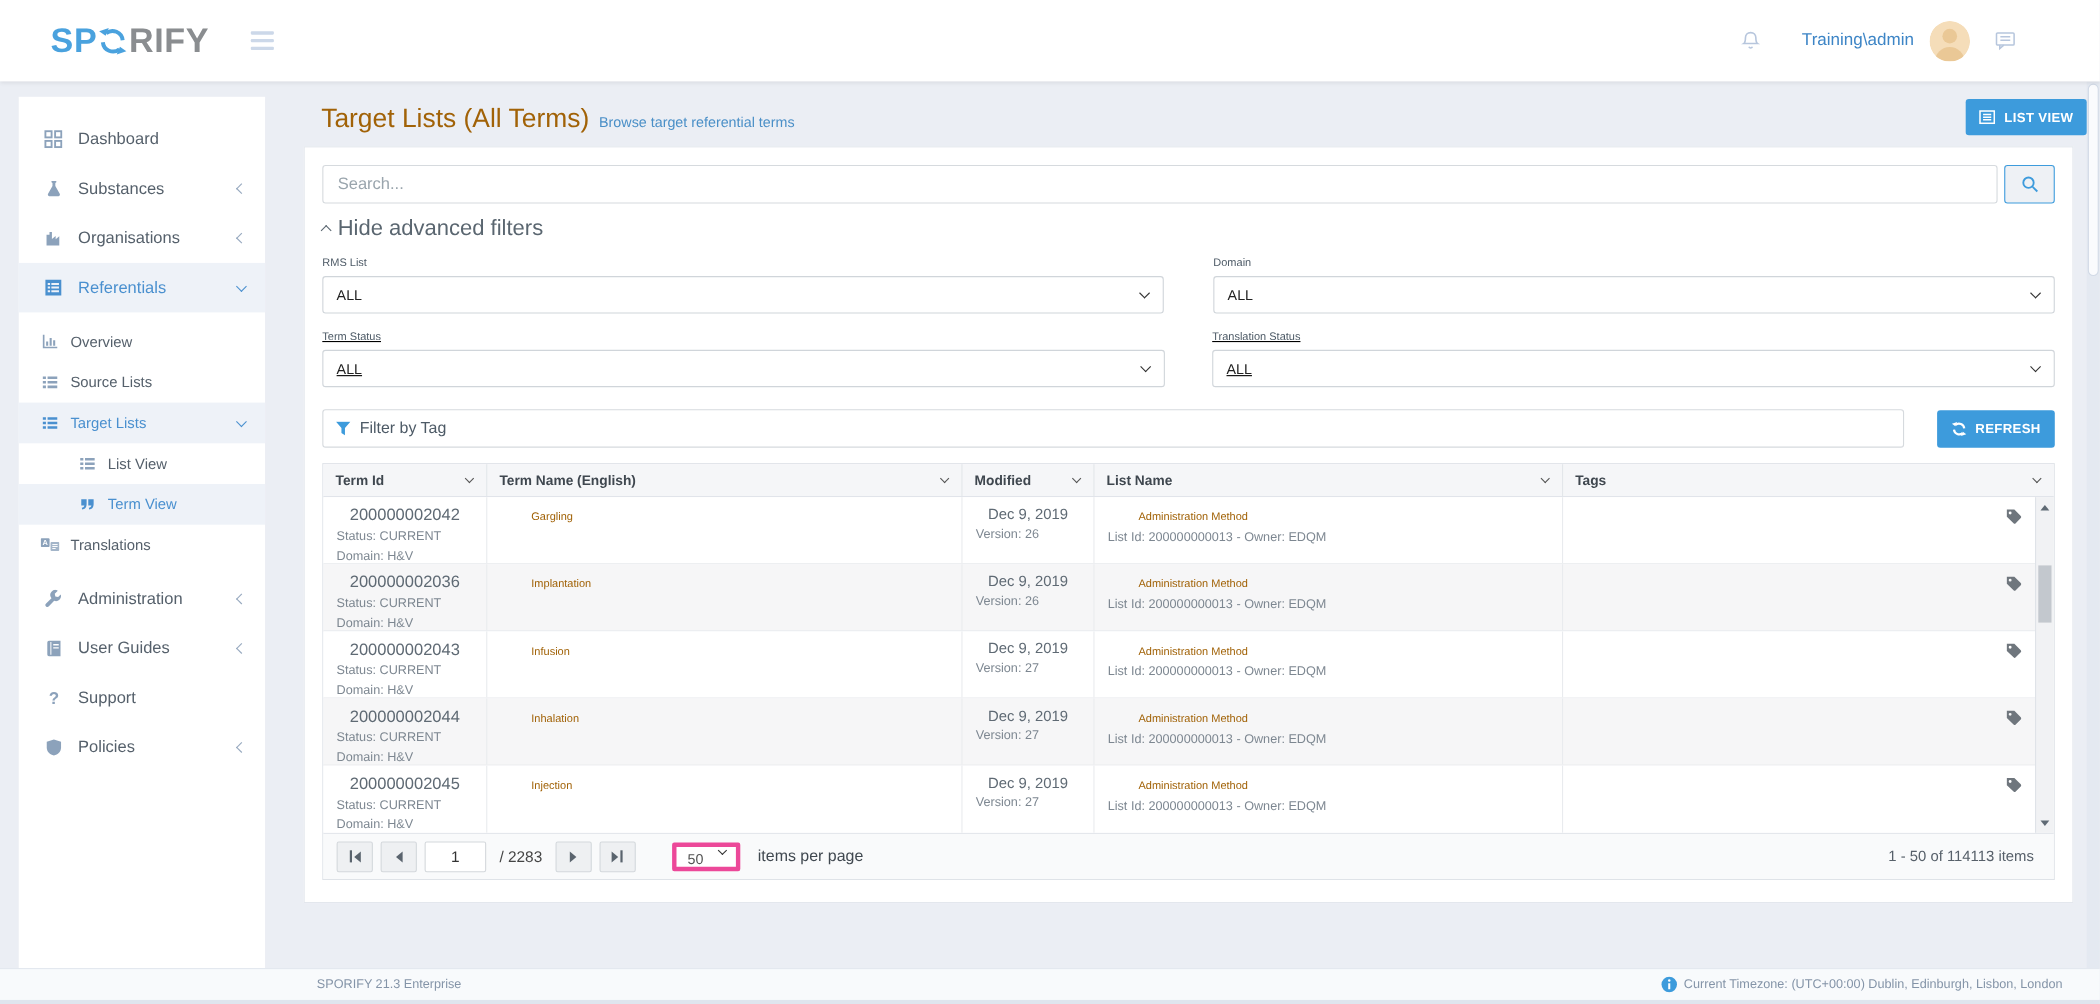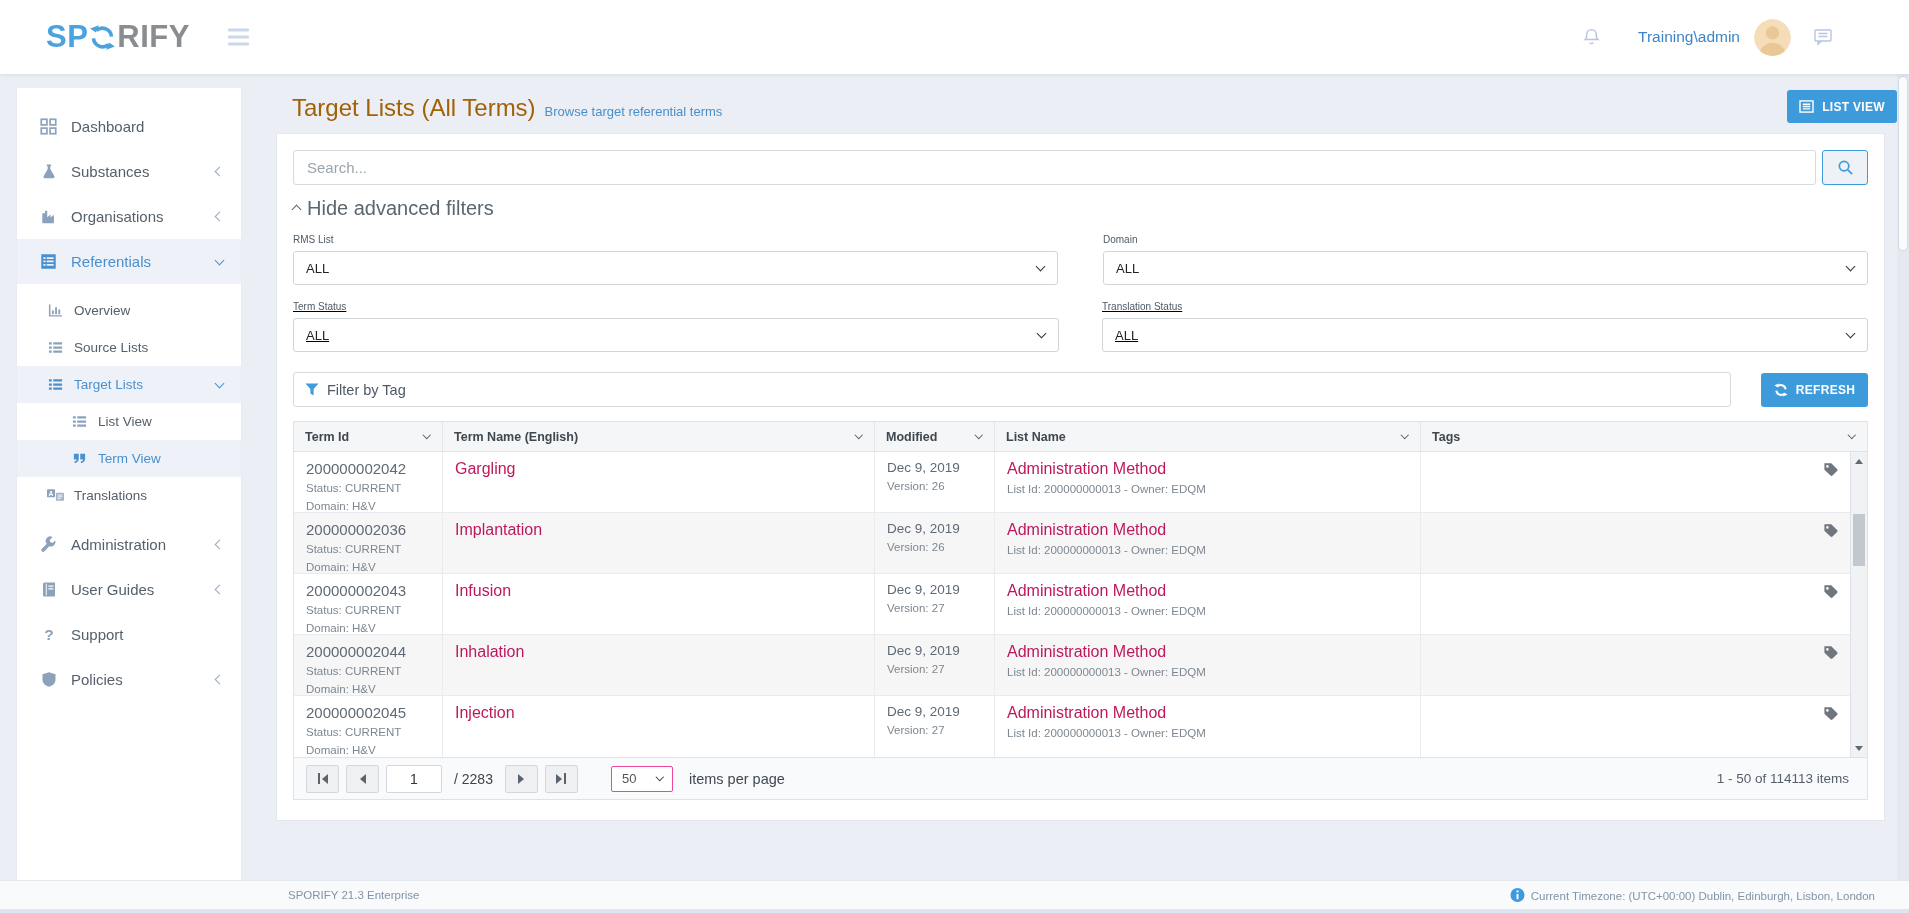--- a/index.html
+++ b/index.html
@@ -26,21 +26,21 @@
   
   .page-scroll { position:absolute; right:0; top:74px; bottom:0; width:12px; background:#e4e9f1; }
   .page-scroll .thumb { position:absolute; top:2px; left:1px; width:10px; height:175px;
                         background:#fafbfd; border:1px solid #d2dae6; border-radius:5px; }
 
   
   .sidebar { position:absolute; left:17px; top:88px; width:224px; height:792px; background:#fff;
              padding-top:16px; box-shadow:0 1px 2px rgba(0,0,0,.04); }
   .nav-item { display:flex; align-items:center; position:relative; cursor:pointer; color:#55606b; }
   .nav-item.lvl0 { height:45px; padding-left:22px; font-size:15px; gap:13px; }
-  .nav-item.lvl1 { height:37px; padding-left:30px; font-size:13.5px; gap:10px; }
+  .nav-item.lvl1 { height:37px; padding-left:20px; font-size:13.5px; gap:10px; }
   .nav-item.lvl2 { height:37px; padding-left:54px; font-size:13.5px; gap:10px; }
   .nav-item.grp { margin-top:8px; }
   .nav-item.active, .nav-item.active .nav-icon, .nav-item.active .chev { color:#4a90cf; }
   .nav-item.hl { background:#eef2f8; }
   .nav-icon { color:#8ca2bb; width:19px; display:flex; justify-content:center; align-items:center; }
   .lvl1 .nav-icon, .lvl2 .nav-icon { width:17px; }
   .nav-chevron { position:absolute; right:18px; color:#97a9bf; display:flex; }
 
   .chev { display:inline-block; width:7px; height:7px; }
   .chev.down  { border-right:1.6px solid currentColor; border-bottom:1.6px solid currentColor; transform:rotate(45deg); margin-top:-3px; }
@@ -89,24 +89,24 @@
   .gh-cell:last-child { border-right:none; }
   .gh-cell .chev { color:#555; margin-right:2px; }
   .c-id { width:149px;gap:35px; } .c-name { width:432px; } .c-mod { width:120px; } .c-list { width:426px; }
   .c-tags { flex:1; border-right:none !important; position:relative; }
   .grid-body { display:flex; height:305px; }
   .gb-rows { flex:1; }
   .grid-row { display:flex; height:61px; border-bottom:1px solid #e9ebee; background:#fff; cursor:pointer; }
   .grid-row:nth-child(even) { background:#f6f6f7; }
   .grid-row:last-child { border-bottom:none; }
   .cell { padding:8px 12px; border-right:1px solid #e9ebee; overflow:hidden; }
-  .cell .main { font-size:15px; color:#5f6a74; margin-bottom:3px; }
+  .cell .main { font-size:15px; color:#5f6a74; margin-bottom:3px;text-align:center; }
   .cell .sub { font-size:11.5px; color:#7d8791; line-height:1.55; }
   .c-mod .main { font-size:13.5px; }
-  .link { color:#be185d; font-size:16px; cursor:pointer; text-decoration:none; }
+  .link { color:#a16207; font-size:10px; cursor:pointer; text-decoration:none;margin-left:28px; }
   .tag-icon { position:absolute; top:10px; right:12px; color:#6f767d; }
 
   .gb-scroll { width:17px; background:#f1f2f4; border-left:1px solid #dfe3e8; position:relative; }
   .sb-btn { position:absolute; left:0; width:100%; height:16px; display:flex; align-items:center;
             justify-content:center; cursor:pointer; color:#5f6a74; }
   .sb-btn.top { top:1px; } .sb-btn.bottom { bottom:1px; }
   .tri-up { width:0; height:0; border-left:4px solid transparent; border-right:4px solid transparent; border-bottom:5px solid currentColor; }
   .tri-dn { width:0; height:0; border-left:4px solid transparent; border-right:4px solid transparent; border-top:5px solid currentColor; }
   .sb-thumb { position:absolute; left:2px; width:12px; top:62px; height:52px; background:#c3c8ce; cursor:grab; }
 
@@ -114,22 +114,22 @@
   .pager { height:42px; background:#f9fafb; border-top:1px solid #dfe3e8; display:flex; align-items:center;
            padding:0 12px; gap:7px; font-size:14px; color:#444; }
   .pg-btn { width:33px; height:28px; background:#eef0f2; border:1px solid #d4d8dc; border-radius:2px;
             display:flex; align-items:center; justify-content:center; gap:2px; cursor:pointer; color:#5a646e; }
   .tri-l { width:0; height:0; border-top:5px solid transparent; border-bottom:5px solid transparent; border-right:6px solid currentColor; }
   .tri-r { width:0; height:0; border-top:5px solid transparent; border-bottom:5px solid transparent; border-left:6px solid currentColor; }
   .pg-bar { width:2px; height:11px; background:currentColor; }
   .pg-input { width:56px; height:28px; border:1px solid #d4d8dc; border-radius:2px; text-align:center;
               font-size:14px; color:#333; background:#fff; font-family:"Liberation Sans", sans-serif; outline:none; }
   .pg-total { margin:0 5px; color:#444; }
-  .pg-select { width:62px; height:26px; margin-left:26px; position:relative; border:1px solid #ec4899; border-radius:2px;
-               background:#fff; display:flex; align-items:center; padding:3px 10px; font-size:13px; color:#555; cursor:pointer; }
+  .pg-select { width:62px; height:26px; margin-left:26px; position:relative; border:4px solid #ec4899; border-radius:2px;
+               background:#fff; display:flex; align-items:flex-start; padding:3px 10px; font-size:13px; color:#555; cursor:pointer; }
   .pg-select .chev { position:absolute; right:9px; color:#333; }
   .pg-label { margin-left:9px; font-size:14.5px; color:#404850; }
   .pg-range { margin-left:auto; font-size:13.5px; color:#57606a; padding-right:6px; }
 
   
   .footer { position:absolute; left:0; right:0; top:880px; height:29px; background:#f8fafc;
             border-top:1px solid #e3e8ef; z-index:5; }
   .footer-left { position:absolute; left:288px; top:50%; transform:translateY(-50%);
                  font-size:11.5px; color:#8494a8; }
   .footer-right { position:absolute; right:34px; top:50%; transform:translateY(-50%);

